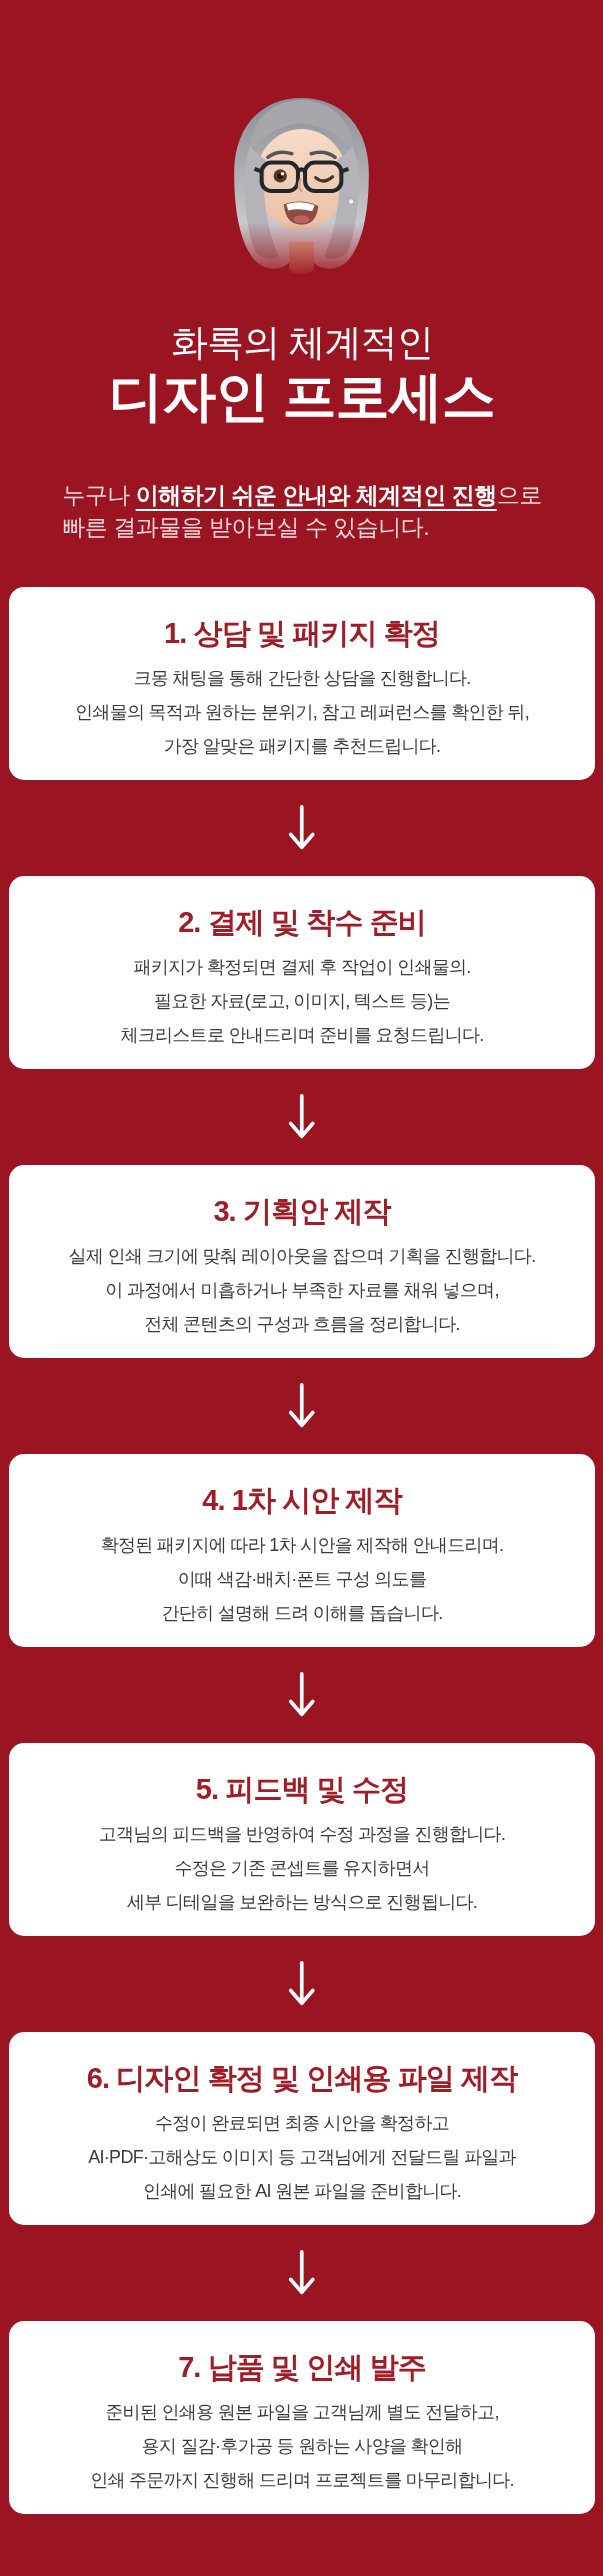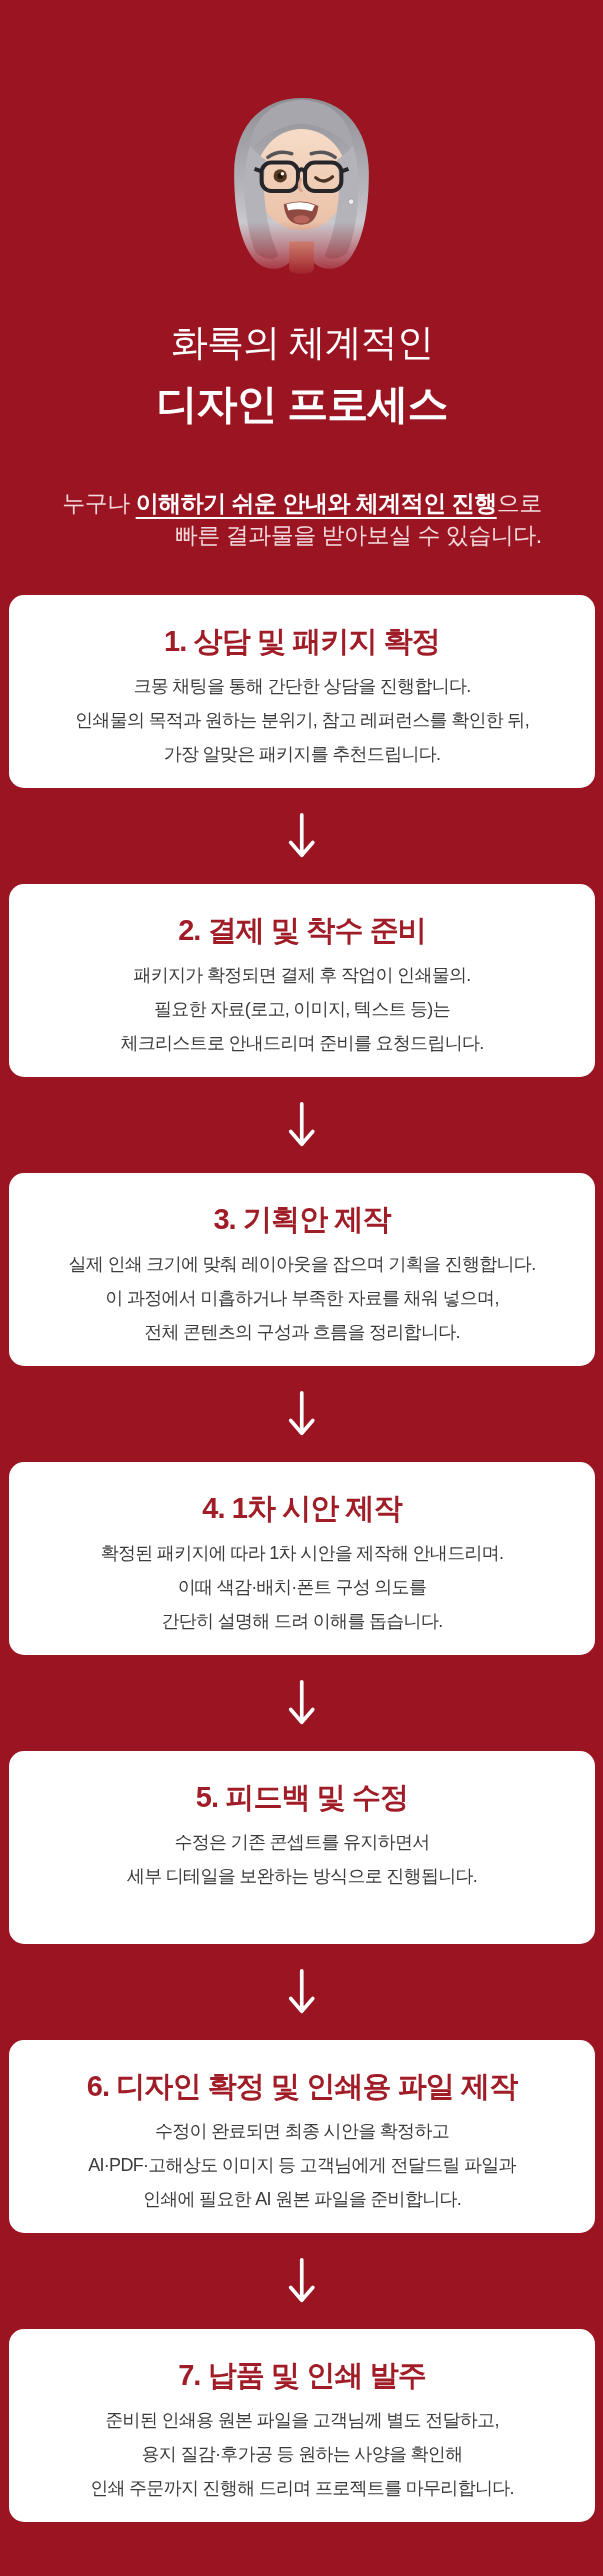--- a/index.html
+++ b/index.html
@@ -24,29 +24,29 @@
   }
   .main-title { text-align: center; color: #ffffff; }
   .main-title-line1 {
     margin-top: 11px;
     font-size: 37px;
     font-weight: 500;
     line-height: 46px;
     letter-spacing: -0.9px;
   }
   .main-title-line2 {
-    margin-top: 8px;
-    font-size: 41px;
+    margin-top: 0;
+    font-size: 54px;
     font-weight: 800;
     line-height: 61px;
     letter-spacing: -0.9px;
   }
   .subtitle {
     margin-top: 24px;
-    text-align: right;
+    text-align: left;
     color: #f4dadc;
     font-size: 23px;
     line-height: 32px;
     letter-spacing: -0.5px;
   }
   .subtitle .em {
     color: #ffffff;
     font-weight: 700;
     text-decoration: underline;
     text-decoration-thickness: 2.3px;
@@ -191,20 +191,21 @@
   </section>
 
   <div class="arrow-row">
     <svg viewBox="0 0 34 50" width="31.5" height="46" aria-hidden="true">
       <path d="M17 2 L17 45 M5 32 L17 46 L29 32" fill="none" stroke="#ffffff" stroke-width="4" stroke-linecap="round" stroke-linejoin="round"></path>
     </svg>
   </div>
 
   <section class="card">
     <h2 class="card-title">5. 피드백 및 수정</h2>
+    <p class="card-line">고객님의 피드백을 반영하여 수정 과정을 진행합니다.</p>
     <p class="card-line">수정은 기존 콘셉트를 유지하면서</p>
     <p class="card-line">세부 디테일을 보완하는 방식으로 진행됩니다.</p>
   </section>
 
   <div class="arrow-row">
     <svg viewBox="0 0 34 50" width="31.5" height="46" aria-hidden="true">
       <path d="M17 2 L17 45 M5 32 L17 46 L29 32" fill="none" stroke="#ffffff" stroke-width="4" stroke-linecap="round" stroke-linejoin="round"></path>
     </svg>
   </div>
 

